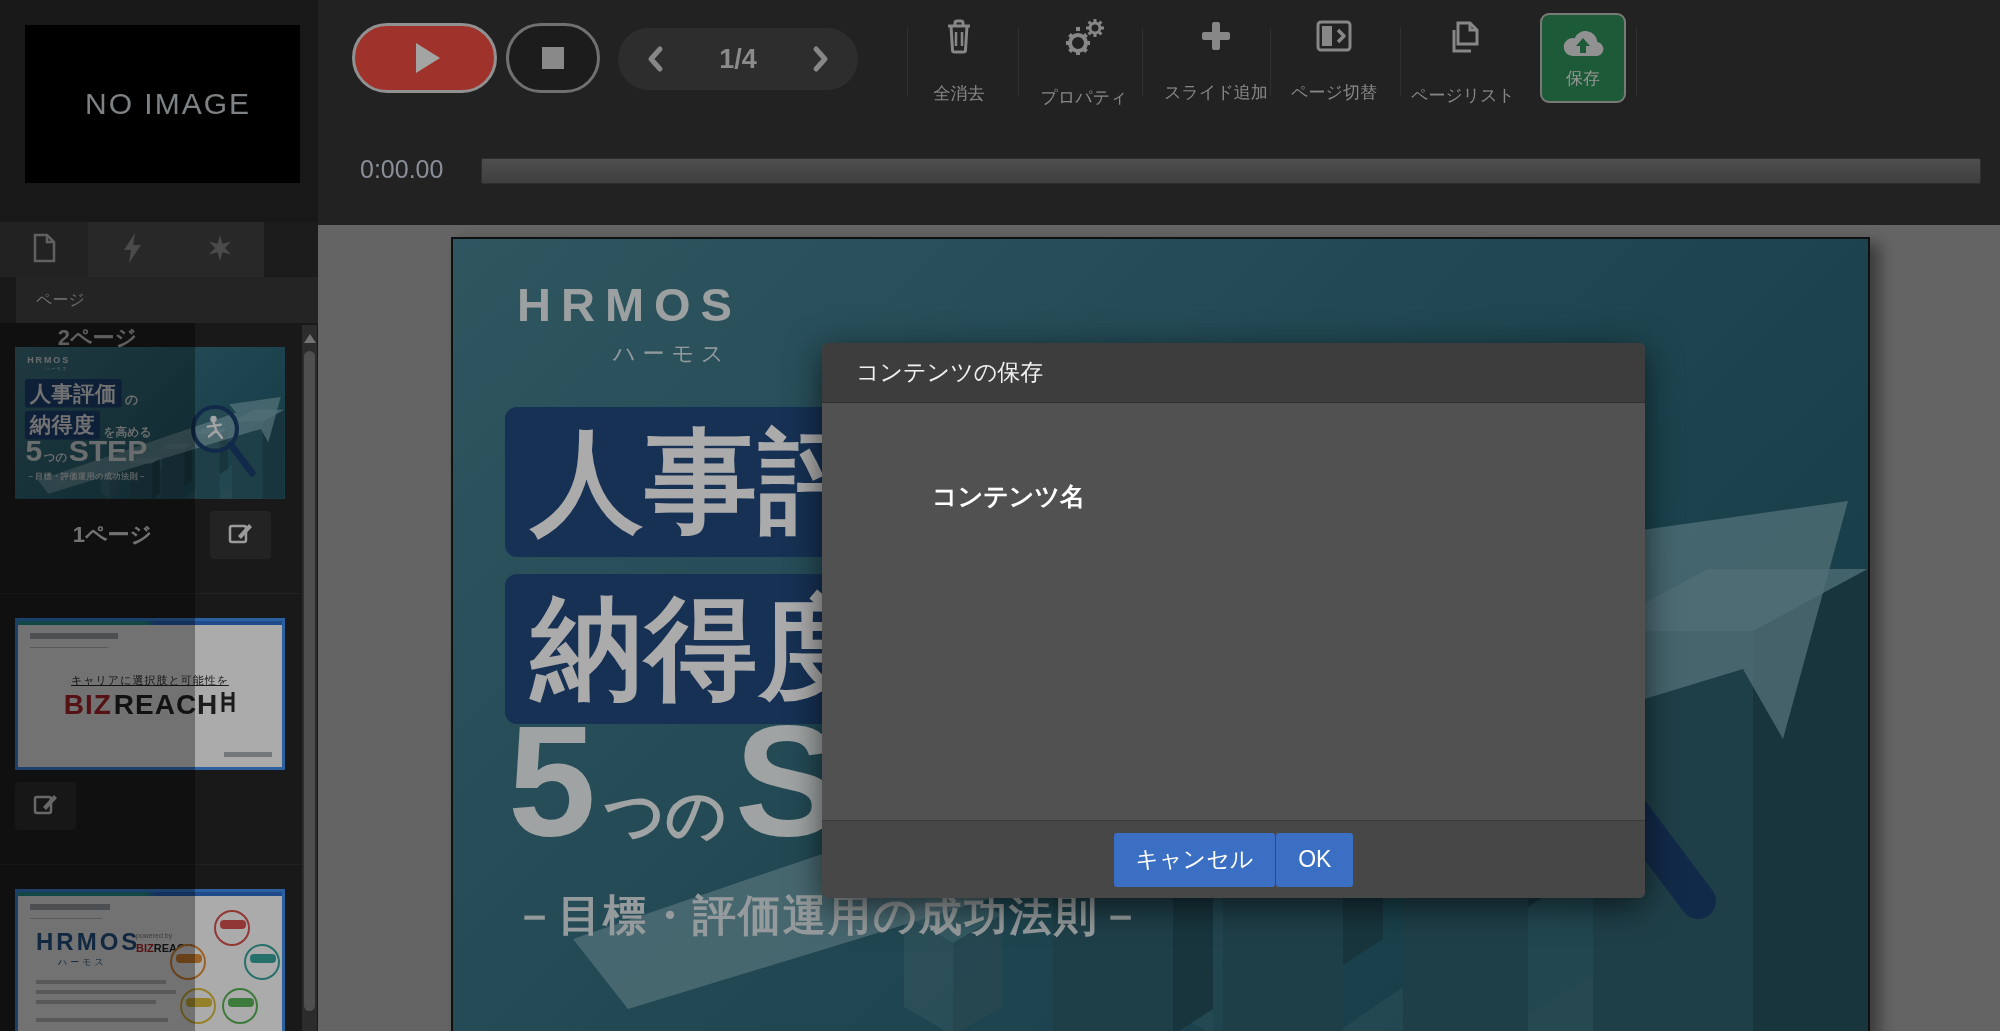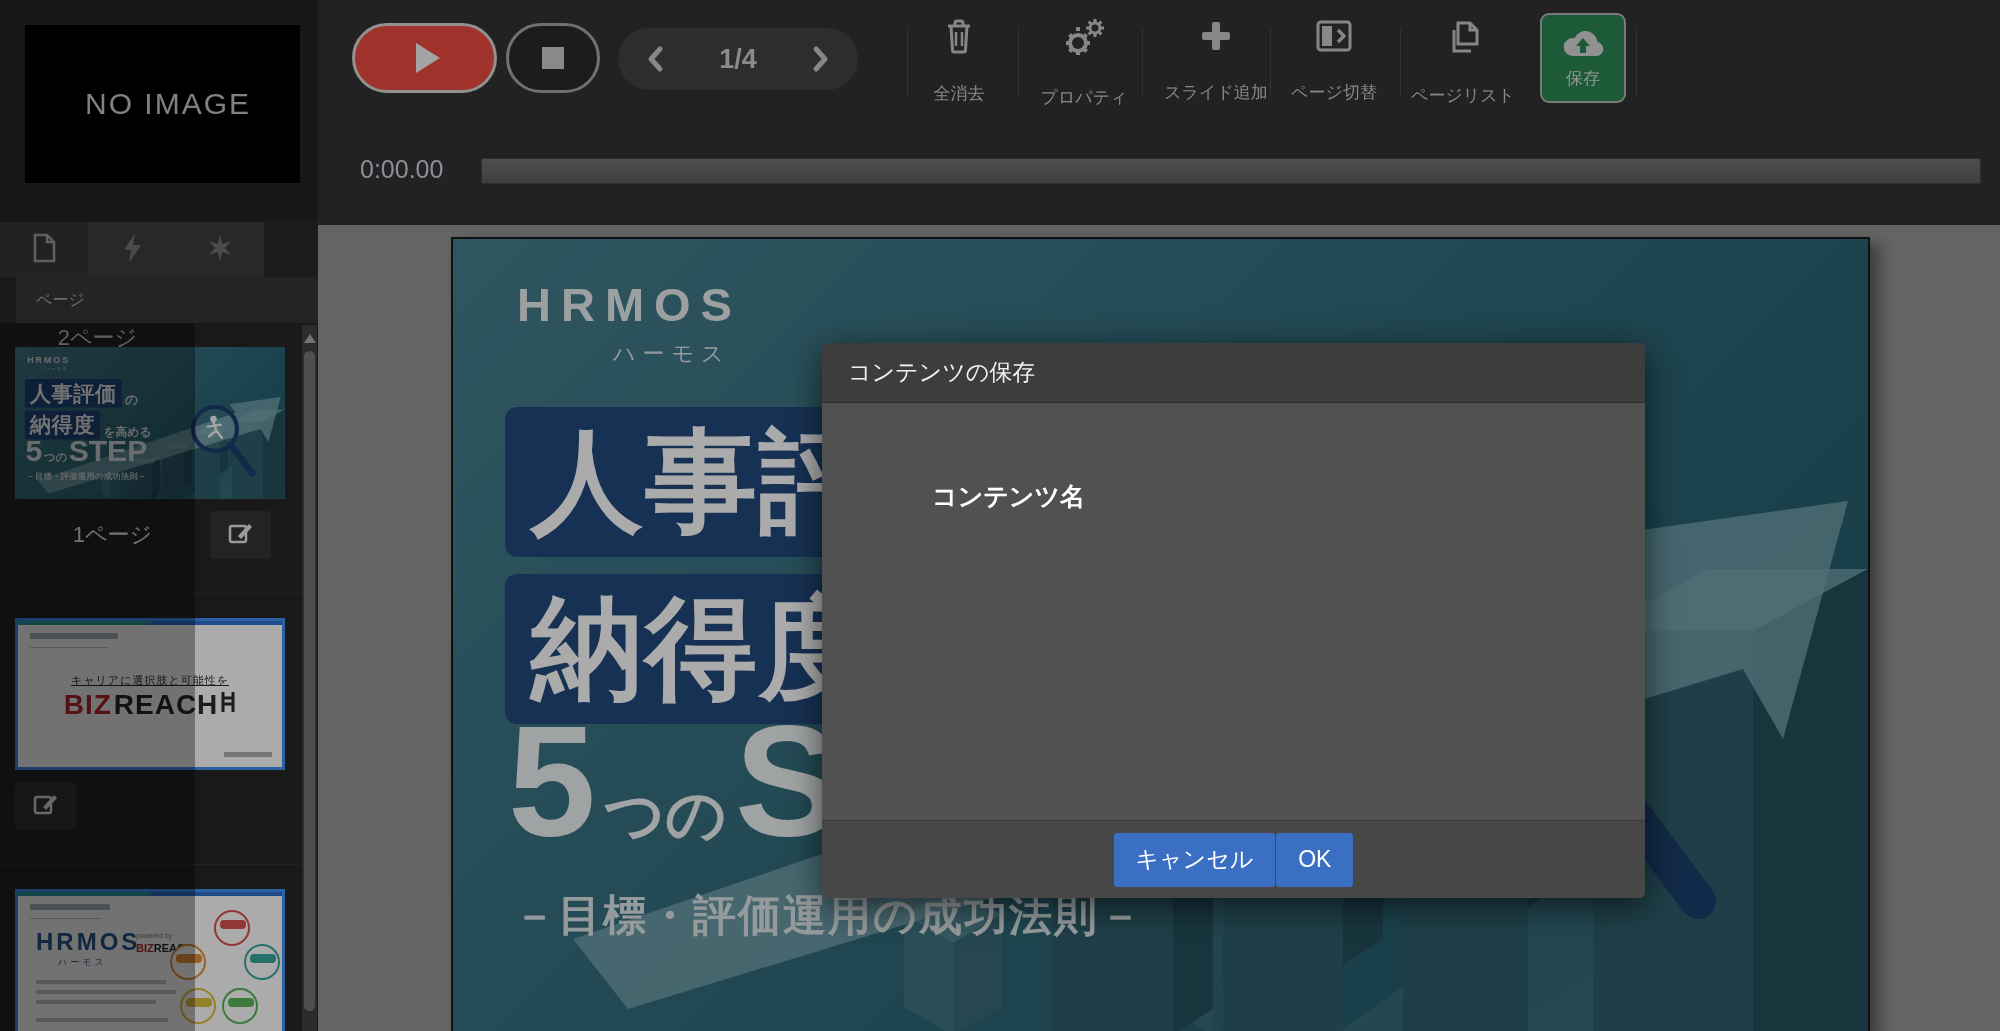--- a/index.html
+++ b/index.html
@@ -20,21 +20,21 @@
   .tab.idle { background:#3c3c3c; }
   .tab-strip { flex:1; background:#2b2b2b; }
   .section-label { position:absolute; left:0; top:277px; width:318px; height:46px; background:#373737;
                    color:#a3a3a3; font-size:16px; display:flex; align-items:center; padding-left:20px;margin-left:16px; }
   .page-list { position:absolute; left:0; top:323px; width:302px; height:708px; background:#262626; overflow:hidden; }
   .page-item { padding:24px 15px 0 15px; }
   .page-item + .page-item { border-top:1px solid #333; margin-top:34px; }
   .thumb { width:270px; height:152px; position:relative; overflow:hidden; background:#fff; cursor:pointer; }
   .thumb.teal { background:#2a6170; }
   .thumb-row { height:48px; margin-top:12px; display:flex; align-items:center; }
-  .page-label { width:195px; text-align:center; font-size:22px; color:#fff; }
+  .page-label { width:195px; text-align:center; font-size:22px; color:#fff;font-weight:bold; }
   .page-label.dim { color:#8e8e8e; }
   .edit-btn { width:61px; height:48px; background:#353535; border-radius:4px; display:flex;
               align-items:center; justify-content:center; cursor:pointer; }
   
   .sb-scroll { position:absolute; left:302px; top:325px; width:15px; height:706px; background:#424242; }
   .sb-up { position:absolute; top:4px; left:0; width:15px; height:18px; display:flex; justify-content:center; align-items:center; }
   .sb-up::after { content:""; border-left:6px solid transparent; border-right:6px solid transparent; border-bottom:9px solid #aaa; }
   .sb-thumb { position:absolute; left:2px; top:26px; width:11px; height:660px; background:#767676; border-radius:6px; }
 
   
@@ -101,21 +101,21 @@
   .sa-step { position:absolute; left:55px; top:462px; display:flex; align-items:flex-end; color:#eef3f4; font-weight:bold; line-height:1; }
   .sa-step .big { font-size:158px; }
   .sa-step .mid { font-size:60px; padding:0 8px 14px 8px; }
   .sa-subtitle { position:absolute; left:60px; top:648px; color:#dfe7e9; font-size:43px; font-weight:bold; letter-spacing:2px; }
 
   
   .dim { position:absolute; inset:0; background:rgba(0,0,0,.33); z-index:40; }
   .modal { position:absolute; left:822px; top:343px; width:823px; height:555px; z-index:50;
            background:#515151; border-radius:6px; box-shadow:0 8px 34px rgba(0,0,0,.6); }
   .modal-header { height:60px; background:#3d3d3d; border-radius:6px 6px 0 0; border-bottom:1px solid #2e2e2e;
-                  display:flex; align-items:center; padding-left:26px; color:#f0f0f0; font-size:23px; }
+                  display:flex; align-items:center; padding-left:34px; color:#f0f0f0; font-size:23px; }
   .modal-label { position:absolute; left:98px; top:125px; width:165px; text-align:right;
                  color:#fff; font-size:25px; font-weight:bold; line-height:57px; }
   .modal-input { position:absolute; left:285px; top:122px; width:458px; height:57px; background:#fff;
                  border:1px solid #7db4e0; border-radius:3px; box-shadow:0 0 10px rgba(120,180,235,.9);
                  font-size:23px; color:#3a3a3a; padding:0 16px; outline:none;
                  font-family:"Liberation Sans","DejaVu Sans",sans-serif; }
   .modal-footer { position:absolute; left:0; bottom:0; width:823px; height:78px; background:#474747;
                   border-top:1px solid #3a3a3a; border-radius:0 0 6px 6px;
                   display:flex; align-items:center; justify-content:center; gap:1px; }
   .mbtn { height:54px; background:#3b6fc4; border:none; border-radius:3px; color:#fff; font-size:23px;

